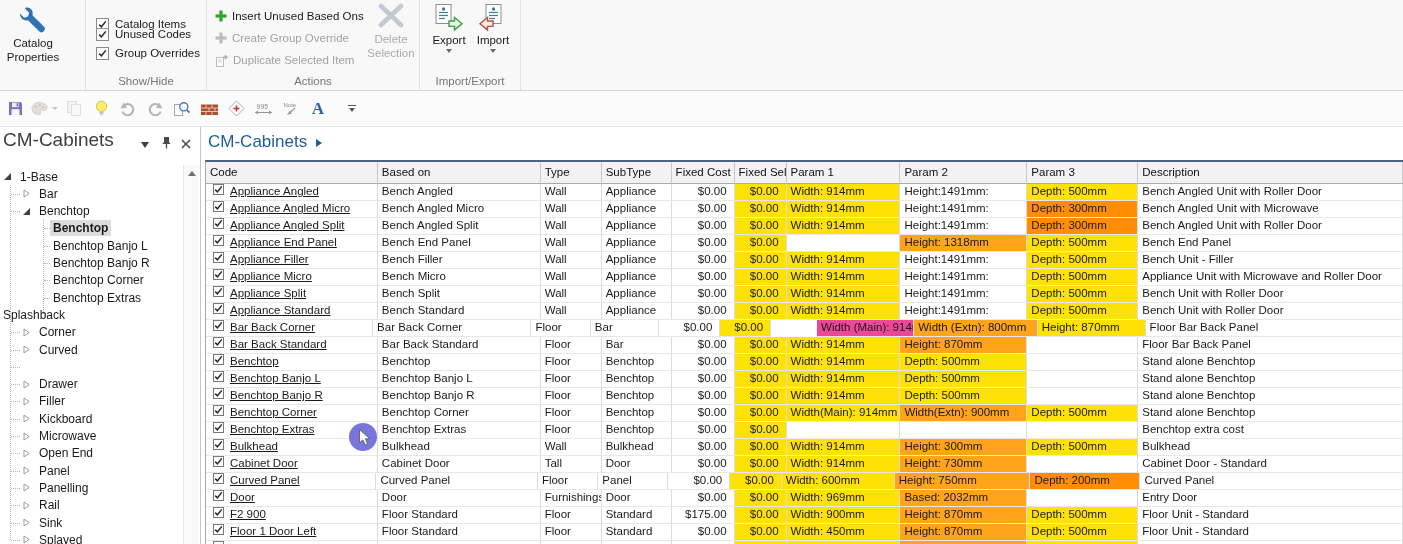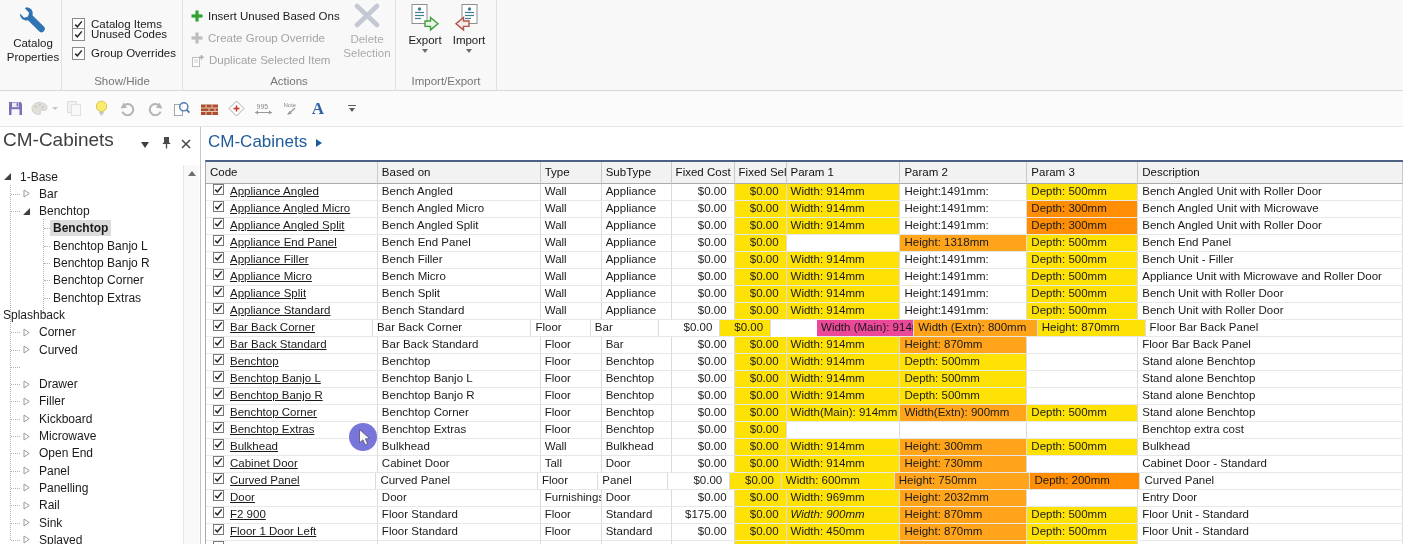--- a/index.html
+++ b/index.html
@@ -3,21 +3,21 @@
 <meta charset="utf-8">
 <style>
   * { box-sizing: border-box; margin:0; padding:0; }
   html,body { width:1403px; height:544px; overflow:hidden; }
   body { font-family:"Liberation Sans",sans-serif; background:#fff; position:relative; color:#1a1a1a; }
 
   
   .ribbon { position:absolute; left:0; top:0; width:1403px; height:91px; background:#f8f8f9; border-bottom:1px solid #d8d8d8; display:flex; }
   .rgroup { position:relative; height:100%; border-right:1px solid #e0e0e0; }
   .rgroup-label { position:absolute; bottom:3px; left:0; right:0; text-align:center; font-size:11.5px; color:#767676; }
-  .g-cat { width:62px; }
+  .g-cat { width:86px; }
   .cat-btn { position:absolute; top:4px; left:3px; width:60px; text-align:center; }
   .cat-btn svg { display:block; margin:0 auto; }
   .cat-btn .lbl { font-size:11.5px; line-height:1.2; color:#1a1a1a; margin-top:3px; }
   .g-show { width:121px; }
   .cbrow { position:absolute; left:10px; height:16px; display:flex; align-items:center; }
   .cb { width:13px; height:13px; background:#fdfdfd; border:1px solid #8a8a8a; display:inline-flex; align-items:center; justify-content:center; margin-right:6px; flex:0 0 auto; }
   .cbrow span.t { font-size:11.5px; white-space:nowrap; }
   .g-act { width:213px; }
   .actrow { position:absolute; left:8px; height:16px; display:flex; align-items:center; font-size:11.5px; white-space:nowrap; }
   .actrow .ic { margin-right:5px; display:inline-flex; }
@@ -845,39 +845,39 @@
               </svg>
             </span>
             <span>Door</span>
           </div>
           <div class="c " style="width: 163px;">Door</div>
           <div class="c " style="width: 61px;">Furnishings</div>
           <div class="c " style="width: 70px;">Door</div>
           <div class="c right" style="width: 63px;">$0.00</div>
           <div class="c right" style="width: 52px; background: rgb(255, 226, 5);">$0.00</div>
           <div class="c " style="width: 114px; background: rgb(255, 226, 5);">Width: 969mm</div>
-          <div class="c " style="width: 127px; background: rgb(255, 164, 27);">Height: 2032mm</div>
+          <div class="c " style="width: 127px; background: rgb(255, 164, 27);">Based: 2032mm</div>
           <div class="c " style="width: 111px; background: rgb(255, 255, 255);"></div>
           <div class="c " style="width: 265px;">Entry Door</div>
         </div>
         <div class="grow">
           <div class="c c0" style="width: 172px;">
             <span class="rcb">
               <svg width="9" height="9" viewBox="0 0 9 9">
                 <path d="M1.2 4.6 L3.4 6.8 L7.8 1.4" fill="none" stroke="#2b2b2b" stroke-width="1.5"></path>
               </svg>
             </span>
             <span>F2 900</span>
           </div>
           <div class="c " style="width: 163px;">Floor Standard</div>
           <div class="c " style="width: 61px;">Floor</div>
           <div class="c " style="width: 70px;">Standard</div>
           <div class="c right" style="width: 63px;">$175.00</div>
           <div class="c right" style="width: 52px; background: rgb(255, 226, 5);">$0.00</div>
-          <div class="c " style="width: 114px; background: rgb(255, 226, 5); font-style: italic;">Width: 900mm</div>
+          <div class="c " style="width: 114px; background: rgb(255, 226, 5);">Width: 900mm</div>
           <div class="c " style="width: 127px; background: rgb(255, 164, 27);">Height: 870mm</div>
           <div class="c " style="width: 111px; background: rgb(255, 226, 5);">Depth: 500mm</div>
           <div class="c " style="width: 265px;">Floor Unit - Standard</div>
         </div>
         <div class="grow">
           <div class="c c0" style="width: 172px;">
             <span class="rcb">
               <svg width="9" height="9" viewBox="0 0 9 9">
                 <path d="M1.2 4.6 L3.4 6.8 L7.8 1.4" fill="none" stroke="#2b2b2b" stroke-width="1.5"></path>
               </svg>

